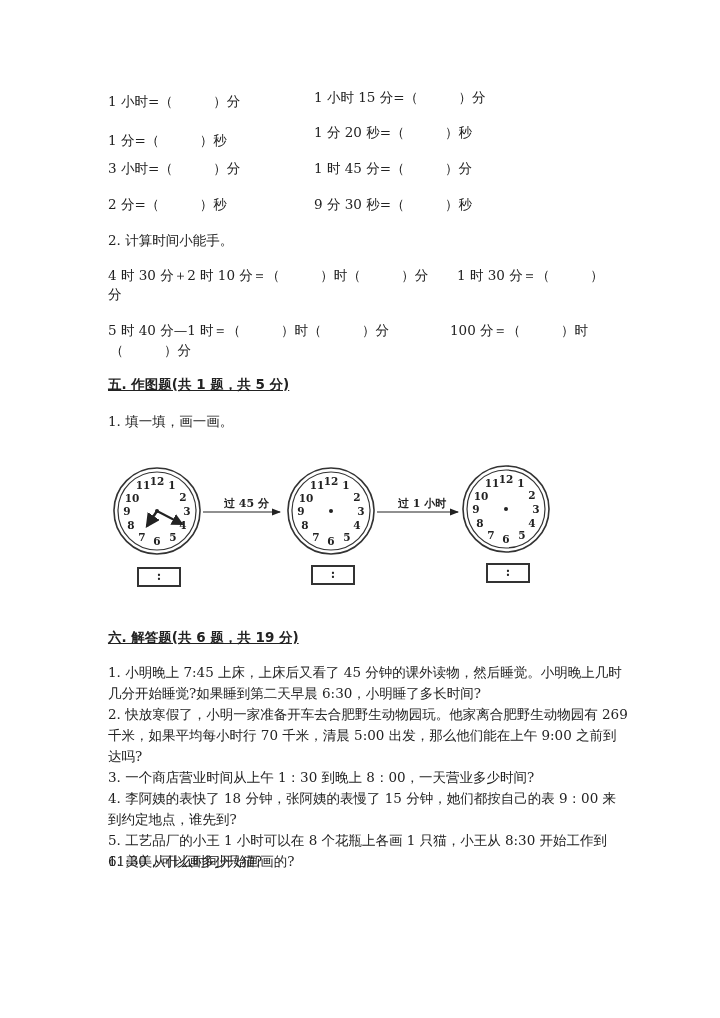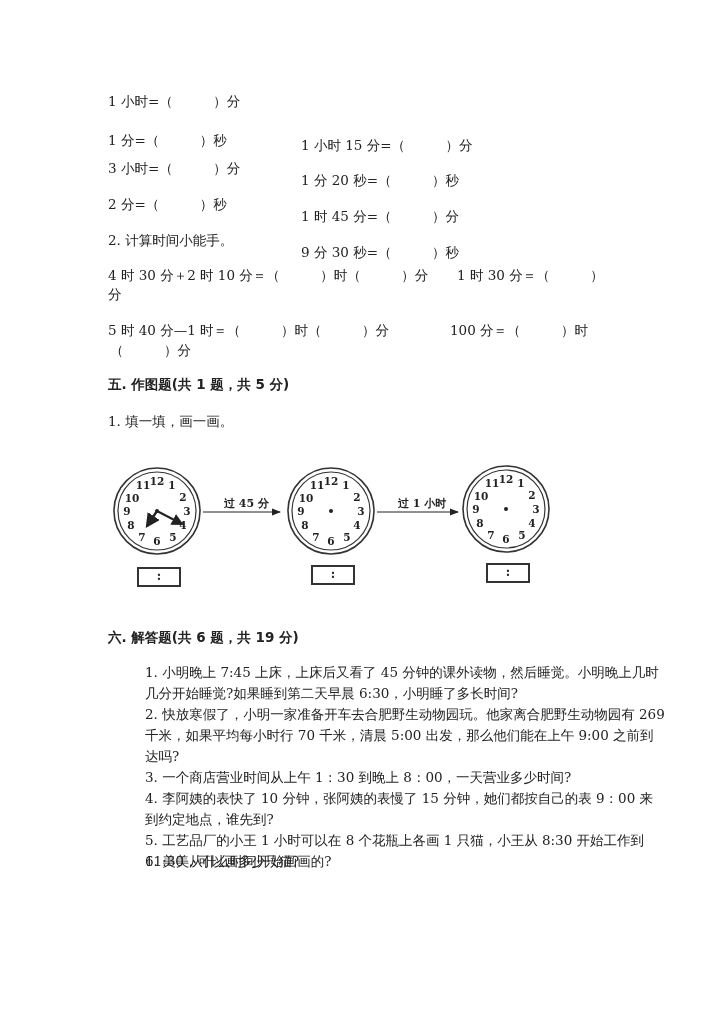--- a/index.html
+++ b/index.html
@@ -3,23 +3,23 @@
 <meta charset="utf-8">
 <style>
   html, body { margin: 0; padding: 0; background: #ffffff; }
   body {
     width: 720px; height: 1018px; position: relative; overflow: hidden;
     font-family: "DejaVu Serif", "Liberation Serif", serif;
     color: #222222; font-size: 13.5px;
   }
   .abs { position: absolute; white-space: nowrap; }
   .row { position: absolute; left: 108px; height: 20px; line-height: 20px; }
-  .col2 { position: absolute; left: 301px; height: 20px; line-height: 20px; margin-top: 48px; }
-  .heading { font-weight: bold; font-family: "DejaVu Sans", "Liberation Sans", sans-serif; font-size: 13.5px; }
-  .para { position: absolute; left: 108px; width: 520px; line-height: 21px; white-space: normal; margin-left: 37px; }
+  .col2 { position: absolute; left: 314px; height: 20px; line-height: 20px; }
+  .heading { font-weight: bold; font-family: "DejaVu Sans", "Liberation Sans", sans-serif; font-size: 13.5px; text-decoration: underline; }
+  .para { position: absolute; left: 108px; width: 520px; line-height: 21px; white-space: normal; }
   .clock-box {
     position: absolute; width: 40px; height: 16px; border: 2px solid #333;
     text-align: center; line-height: 15px; font-size: 12px; font-weight: bold;
   }
 </style>
 </head>
 <body>
 
 <div class="row" style="top:91px">1 小时=（　　　）分</div>
 <div class="row" style="top:130px">1 分=（　　　）秒</div>
@@ -90,15 +90,15 @@
 </svg>
 
 <div class="clock-box" style="left:137px;top:567px">:</div>
 <div class="clock-box" style="left:311px;top:565px">:</div>
 <div class="clock-box" style="left:486px;top:563px">:</div>
 
 <div class="row heading" style="top:627px">六. 解答题(共 6 题，共 19 分)</div>
 <div class="para" style="top:662px">1. 小明晚上 7:45 上床，上床后又看了 45 分钟的课外读物，然后睡觉。小明晚上几时几分开始睡觉?如果睡到第二天早晨 6:30，小明睡了多长时间?</div>
 <div class="para" style="top:704px">2. 快放寒假了，小明一家准备开车去合肥野生动物园玩。他家离合肥野生动物园有 269 千米，如果平均每小时行 70 千米，清晨 5:00 出发，那么他们能在上午 9:00 之前到达吗?</div>
 <div class="para" style="top:767px">3. 一个商店营业时间从上午 1：30 到晚上 8：00，一天营业多少时间?</div>
-<div class="para" style="top:788px">4. 李阿姨的表快了 10 分钟，张阿姨的表慢了 15 分钟，她们都按自己的表 9：00 来到约定地点，谁先到?</div>
+<div class="para" style="top:788px">4. 李阿姨的表快了 18 分钟，张阿姨的表慢了 15 分钟，她们都按自己的表 9：00 来到约定地点，谁先到?</div>
 <div class="para" style="top:830px">5. 工艺品厂的小王 1 小时可以在 8 个花瓶上各画 1 只猫，小王从 8:30 开始工作到 11:30，可以画多少只猫?</div>
 <div class="para" style="top:851px">6. 美美从什么时间开始画画的?</div>
 
 </body></html>

